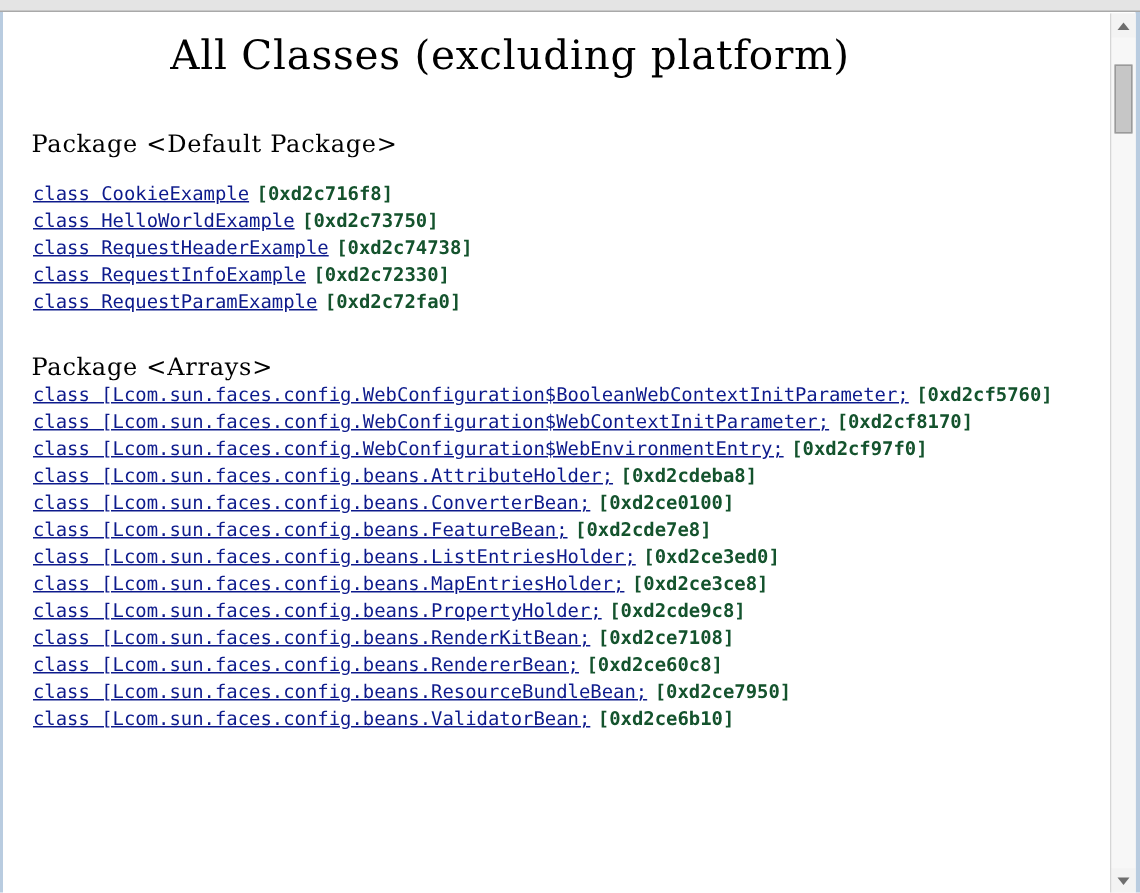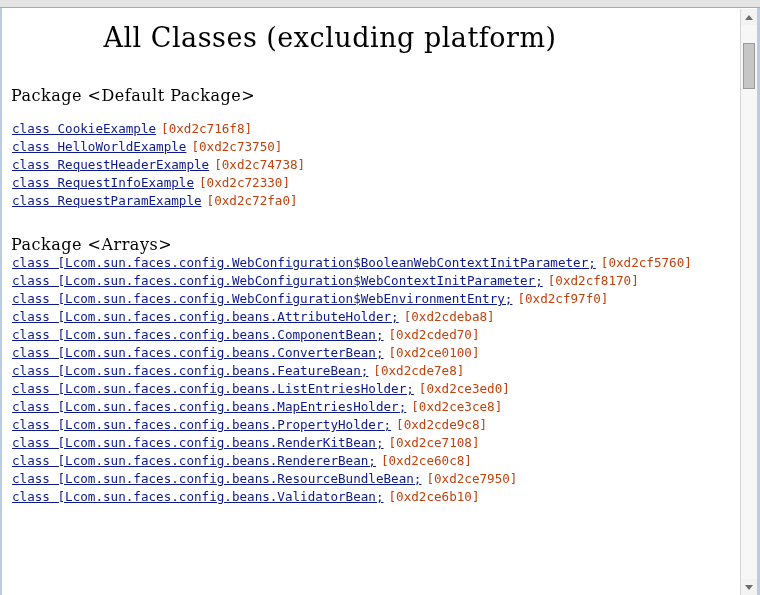--- a/index.html
+++ b/index.html
@@ -49,21 +49,21 @@
     right: 0;
     width: 3px;
     height: 587px;
     background: #b9cce0;
   }
 
   
   .doc-area {
     position: absolute;
     top: 9px;
-    left: 5px;
+    left: 15px;
     width: 730px;
     height: 586px;
     overflow: hidden;
     background: #ffffff;
   }
 
   .page-title {
     text-align: center;
     font-family: "DejaVu Serif", serif;
     font-size: 27px;
@@ -107,22 +107,23 @@
     word-break: break-all;
   }
 
   .class-link {
     color: #0d1a8c;
     text-decoration: underline;
     cursor: pointer;
   }
 
   .class-addr {
-    color: #c2410c;
+    color: #14532d;
     padding-left: 5px;
+    font-weight: bold;
   }
 
   
   .scrollbar {
     position: absolute;
     top: 9px;
     right: 3px;
     width: 17px;
     height: 586px;
     background: #f3f3f3;
@@ -194,21 +195,20 @@
           <li class="class-row"><a class="class-link">class RequestHeaderExample</a><span class="class-addr">[0xd2c74738]</span></li>
           <li class="class-row"><a class="class-link">class RequestInfoExample</a><span class="class-addr">[0xd2c72330]</span></li>
           <li class="class-row"><a class="class-link">class RequestParamExample</a><span class="class-addr">[0xd2c72fa0]</span></li>
         </ul>
         <h2 class="package-heading pkg-arrays">Package &lt;Arrays&gt;</h2>
         <ul class="class-list">
           <li class="class-row"><a class="class-link">class [Lcom.sun.faces.config.WebConfiguration$BooleanWebContextInitParameter;</a><span class="class-addr">[0xd2cf5760]</span></li>
           <li class="class-row"><a class="class-link">class [Lcom.sun.faces.config.WebConfiguration$WebContextInitParameter;</a><span class="class-addr">[0xd2cf8170]</span></li>
           <li class="class-row"><a class="class-link">class [Lcom.sun.faces.config.WebConfiguration$WebEnvironmentEntry;</a><span class="class-addr">[0xd2cf97f0]</span></li>
           <li class="class-row"><a class="class-link">class [Lcom.sun.faces.config.beans.AttributeHolder;</a><span class="class-addr">[0xd2cdeba8]</span></li>
-          <li class="class-row"><a class="class-link">class [Lcom.sun.faces.config.beans.ComponentBean;</a><span class="class-addr">[0xd2cded70]</span></li>
           <li class="class-row"><a class="class-link">class [Lcom.sun.faces.config.beans.ConverterBean;</a><span class="class-addr">[0xd2ce0100]</span></li>
           <li class="class-row"><a class="class-link">class [Lcom.sun.faces.config.beans.FeatureBean;</a><span class="class-addr">[0xd2cde7e8]</span></li>
           <li class="class-row"><a class="class-link">class [Lcom.sun.faces.config.beans.ListEntriesHolder;</a><span class="class-addr">[0xd2ce3ed0]</span></li>
           <li class="class-row"><a class="class-link">class [Lcom.sun.faces.config.beans.MapEntriesHolder;</a><span class="class-addr">[0xd2ce3ce8]</span></li>
           <li class="class-row"><a class="class-link">class [Lcom.sun.faces.config.beans.PropertyHolder;</a><span class="class-addr">[0xd2cde9c8]</span></li>
           <li class="class-row"><a class="class-link">class [Lcom.sun.faces.config.beans.RenderKitBean;</a><span class="class-addr">[0xd2ce7108]</span></li>
           <li class="class-row"><a class="class-link">class [Lcom.sun.faces.config.beans.RendererBean;</a><span class="class-addr">[0xd2ce60c8]</span></li>
           <li class="class-row"><a class="class-link">class [Lcom.sun.faces.config.beans.ResourceBundleBean;</a><span class="class-addr">[0xd2ce7950]</span></li>
           <li class="class-row"><a class="class-link">class [Lcom.sun.faces.config.beans.ValidatorBean;</a><span class="class-addr">[0xd2ce6b10]</span></li>
         </ul>

